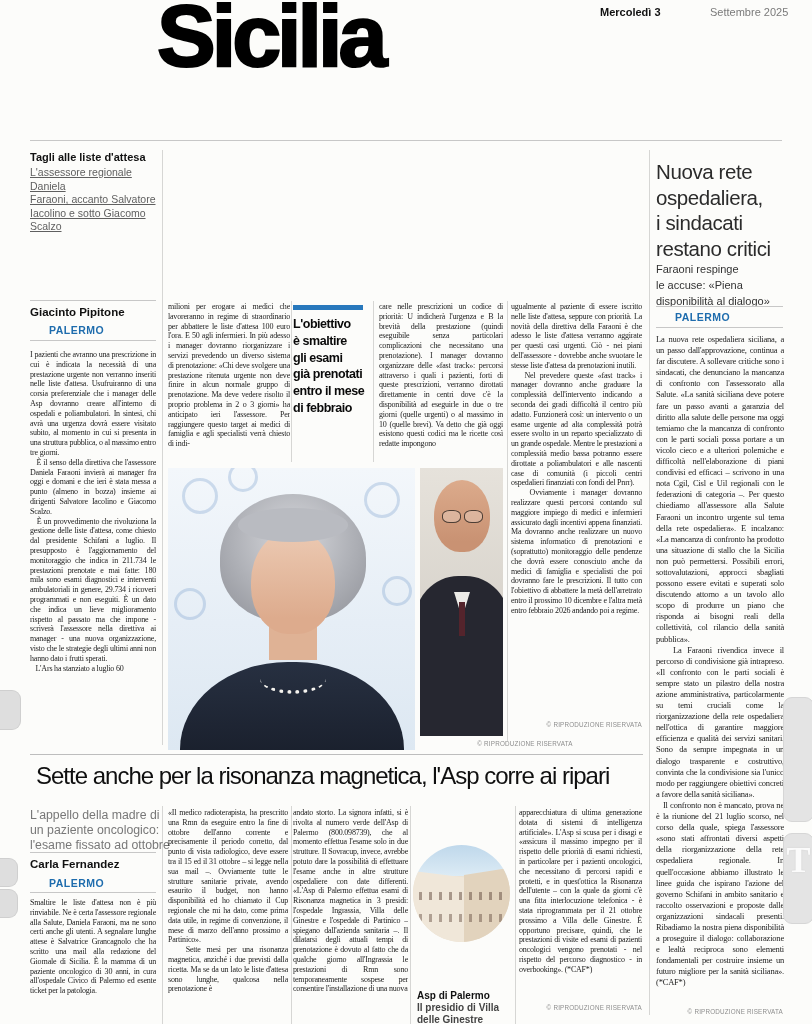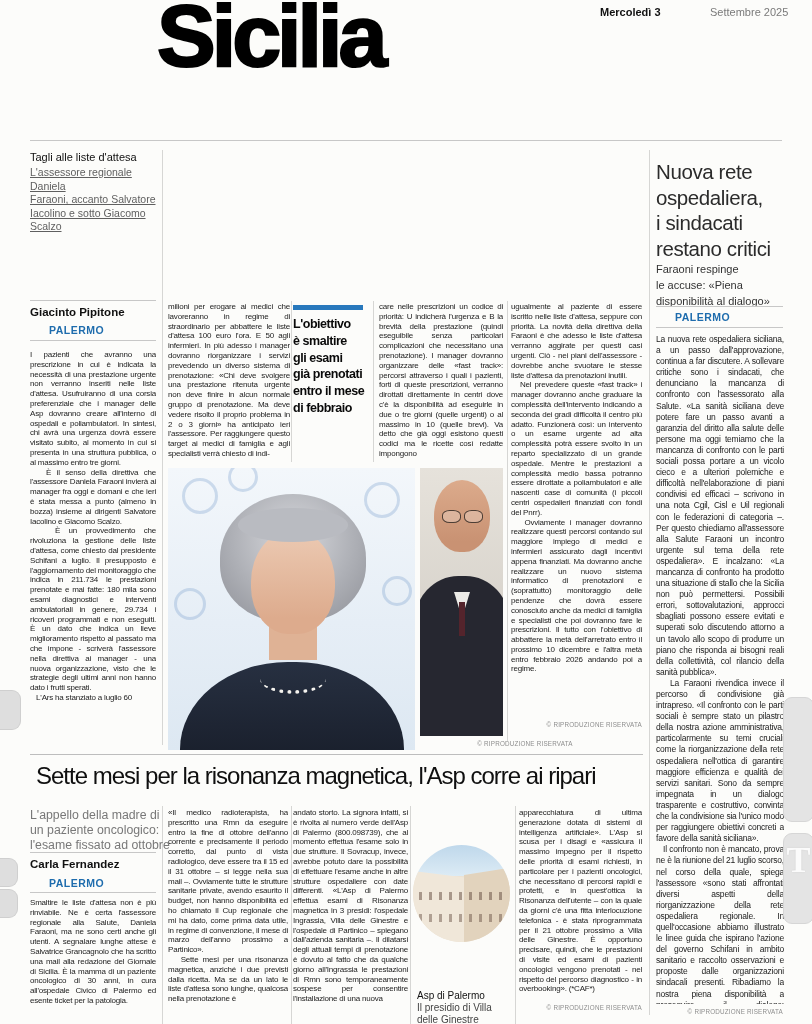--- a/index.html
+++ b/index.html
@@ -4,29 +4,29 @@
 <style>
   html,body{margin:0;padding:0;background:#efefef;}
   .page{position:relative;width:812px;height:1024px;background:#fcfcfa;overflow:hidden;
         font-family:"Liberation Sans",sans-serif;color:#1c1c1c;}
   .hr{position:absolute;height:1px;background:#c7c7c7;}
   .vr{position:absolute;width:1px;background:#d6d6d4;}
   .masthead{position:absolute;left:157px;top:-8px;font-size:88px;font-weight:bold;
         letter-spacing:-4px;line-height:88px;color:#000;-webkit-text-stroke:2.2px #000;}
   .date-bold{position:absolute;left:600px;top:6px;font-size:11px;font-weight:bold;color:#111;}
   .date-grey{position:absolute;left:710px;top:6px;font-size:11px;color:#7a7a7a;}
-  .cap-title{position:absolute;font-size:11px;font-weight:normal;color:#111;}
+  .cap-title{position:absolute;font-size:11px;font-weight:bold;color:#111;}
   .cap-text{position:absolute;font-size:10.5px;line-height:13.5px;color:#5f5f5f;white-space:pre-line;text-decoration:underline;}
   .byline{position:absolute;font-size:11.5px;font-weight:bold;color:#101010;}
   .kicker{position:absolute;font-size:10.5px;font-weight:bold;color:#1e6cad;letter-spacing:.5px;padding-left:19px;}
   .headline{position:absolute;left:164px;top:166px;font-size:33px;line-height:36.5px;font-weight:bold;
         letter-spacing:-.7px;color:#050505;-webkit-text-stroke:.9px #000;white-space:pre-line;}
   .standfirst{position:absolute;left:164px;top:261px;font-size:14.3px;line-height:19.5px;
         color:#3a3a3a;letter-spacing:-.1px;white-space:pre-line;}
-  .body-col{position:absolute;font-family:Liberation Sans, sans-serif;font-size:8px;line-height:9.8px;
+  .body-col{position:absolute;font-family:Liberation Serif, serif;font-size:8px;line-height:9.8px;
         letter-spacing:-.2px;text-align:justify;color:#1c1c1c;white-space:pre-wrap;overflow:hidden;}
   .copyright{position:absolute;font-size:6.3px;color:#8d8d8d;text-align:right;letter-spacing:.2px;}
   .pq-bar{position:absolute;left:293px;top:305px;width:70px;height:5px;background:#2878bc;}
   .pq-text{position:absolute;left:293px;top:316px;width:86px;font-size:12.5px;line-height:16.8px;
         font-weight:bold;letter-spacing:-.45px;color:#0a0a0a;white-space:pre-line;}
   .sb-head{position:absolute;left:656px;top:159px;width:130px;font-size:20.5px;line-height:25.5px;
         font-weight:400;letter-spacing:-.4px;color:#2b2b2b;white-space:pre-line;}
   .sb-stand{position:absolute;left:656px;top:262px;font-size:11px;line-height:15.8px;color:#333;
         white-space:pre-line;}
   .bottom-head{position:absolute;left:36px;top:762px;font-size:24px;font-weight:400;letter-spacing:-1px;
@@ -61,22 +61,22 @@
         clip-path:polygon(0 0,100% 0,50% 100%);}
   .m-tie{position:absolute;left:39px;bottom:100px;width:6px;height:34px;background:#54242c;}
   .photo-circle{position:absolute;left:413px;top:845px;width:97px;height:97px;border-radius:50%;
         overflow:hidden;background:linear-gradient(180deg,#bfd8eb 0%,#dcebf5 32%,#ece3d4 32%);}
   .bld-l{position:absolute;left:-4px;top:30%;width:58%;height:75%;background:#f0e7d9;transform:skewY(7deg);}
   .bld-r{position:absolute;right:-4px;top:27%;width:52%;height:78%;background:#e2d3bd;transform:skewY(-9deg);}
   .bld-win{position:absolute;left:6%;right:6%;top:46%;height:42%;
         background-image:repeating-linear-gradient(90deg,rgba(96,72,60,.5) 0 3px,transparent 3px 10px),
                          repeating-linear-gradient(90deg,rgba(96,72,60,.45) 0 3px,transparent 3px 10px);
         background-size:100% 8px,100% 8px;background-position:0 2px,0 24px;background-repeat:no-repeat;}
-  .cap-bold{position:absolute;font-size:10px;font-weight:normal;color:#111;}
-  .cap-sub{position:absolute;font-size:10px;line-height:11.5px;color:#444;white-space:pre-line;}
+  .cap-bold{position:absolute;font-size:10px;font-weight:bold;color:#111;}
+  .cap-sub{position:absolute;font-size:10px;line-height:11.5px;color:#444;white-space:pre-line;font-weight:bold;}
   
   .edge-tab{position:absolute;left:0;background:#dedede;border:1px solid #cfcfcf;border-left:none;
         border-radius:0 9px 9px 0;}
   .right-bar{position:absolute;background:#e4e4e4;border:1px solid #d6d6d6;border-radius:9px;}
   .t-badge{position:absolute;background:#e4e4e4;border:1px solid #d6d6d6;border-radius:9px;
         text-align:center;overflow:hidden;}
   .t-badge span{font-family:"Liberation Serif",serif;font-size:36px;font-weight:bold;color:#fbfbfb;
         line-height:52px;text-shadow:0 0 2px rgba(0,0,0,.08);}
 </style>
 </head>
@@ -157,21 +157,21 @@
 disponibilità al dialogo»</div>
   <div class="hr" style="left:656px;top:306px;width:127px;"></div>
   <div class="kicker" style="left:656px;top:311px;">PALERMO</div>
   <div class="hr" style="left:656px;top:327px;width:127px;"></div>
   <div class="body-col" style="left:656px;top:334px;width:128px;height:670px;font-size:8.5px;line-height:11.1px;">La nuova rete ospedaliera siciliana, a un passo dall'approvazione, continua a far discutere. A sollevare critiche sono i sindacati, che denunciano la mancanza di confronto con l'assessorato alla Salute. «La sanità siciliana deve potere fare un passo avanti a garanzia del diritto alla salute delle persone ma oggi temiamo che la mancanza di confronto con le parti sociali possa portare a un vicolo cieco e a ulteriori polemiche e difficoltà nell'elaborazione di piani condivisi ed efficaci – scrivono in una nota Cgil, Cisl e Uil regionali con le federazioni di categoria –. Per questo chiediamo all'assessore alla Salute Faraoni un incontro urgente sul tema della rete ospedaliera». E incalzano: «La mancanza di confronto ha prodotto una situazione di stallo che la Sicilia non può permettersi. Possibili errori, sottovalutazioni, approcci sbagliati possono essere evitati e superati solo discutendo attorno a un tavolo allo scopo di produrre un piano che risponda ai bisogni reali della collettività, col rilancio della sanità pubblica».
    La Faraoni rivendica invece il percorso di condivisione già intrapreso. «Il confronto con le parti sociali è sempre stato un pilastro della nostra azione amministrativa, particolarmente su temi cruciali come la riorganizzazione della rete ospedaliera nell'ottica di garantire maggiore efficienza e qualità dei servizi sanitari. Sono da sempre impegnata in un dialogo trasparente e costruttivo, convinta che la condivisione sia l'unico modo per raggiungere obiettivi concreti a favore della sanità siciliana».
    Il confronto non è mancato, prova ne è la riunione del 21 luglio scorso, nel corso della quale, spiega l'assessore «sono stati affrontati diversi aspetti della riorganizzazione della rete ospedaliera regionale. In quell'occasione abbiamo illustrato le linee guida che ispirano l'azione del governo Schifani in ambito sanitario e raccolto osservazioni e proposte dalle organizzazioni sindacali presenti. Ribadiamo la nostra piena disponibilità a proseguire il dialogo: collaborazione e lealtà reciproca sono elementi fondamentali per costruire insieme un futuro migliore per la sanità siciliana». (*CAF*)</div>
   <div class="copyright" style="left:657px;top:1008px;width:126px;">© RIPRODUZIONE RISERVATA</div>
 
   <div class="hr" style="left:30px;top:754px;width:613px;background:#bdbdbd;"></div>
-  <div class="bottom-head">Sette mesi per la risonanza magnetica, l'Asp corre ai ripari</div>
+  <div class="bottom-head">Sette anche per la risonanza magnetica, l'Asp corre ai ripari</div>
 
   <div class="vr" style="left:162px;top:806px;height:218px;"></div>
   <div class="vr" style="left:291px;top:806px;height:218px;"></div>
   <div class="vr" style="left:410px;top:806px;height:218px;"></div>
   <div class="vr" style="left:515px;top:806px;height:218px;"></div>
 
   <div class="b-stand">L'appello della madre di
 un paziente oncologico:
 l'esame fissato ad ottobre</div>
   <div class="hr" style="left:30px;top:852px;width:126px;"></div>

